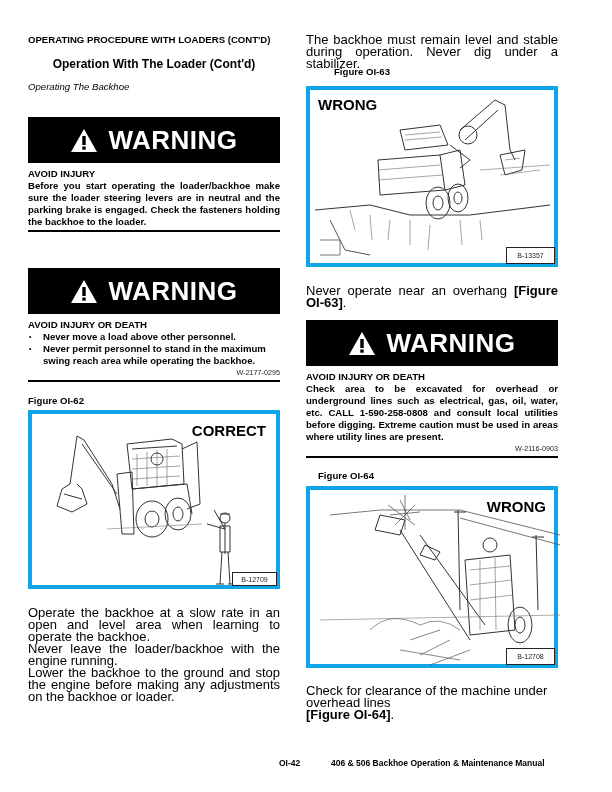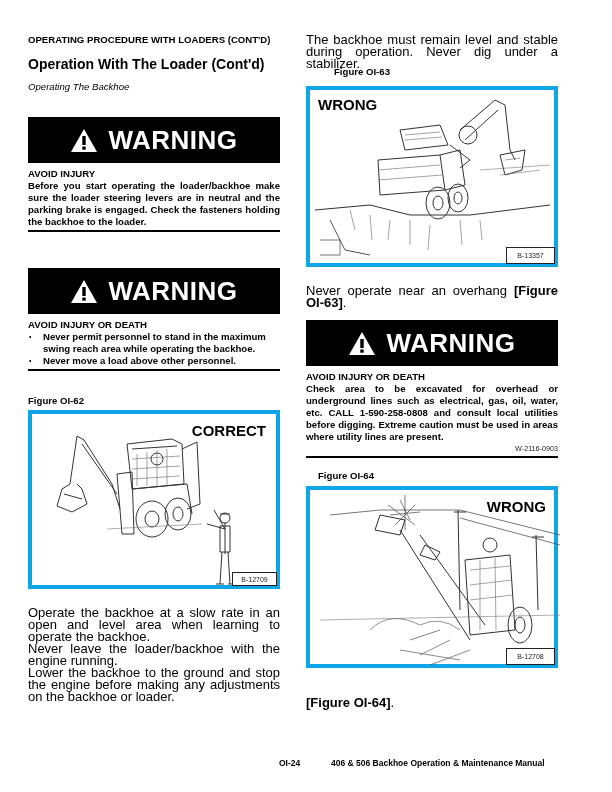--- a/index.html
+++ b/index.html
@@ -4,21 +4,21 @@
 <style>
   html, body { margin: 0; padding: 0; }
   body {
     width: 612px; height: 792px; background: #ffffff; position: relative;
     font-family: "Liberation Sans", sans-serif; color: #000; overflow: hidden;
   }
   .abs { position: absolute; }
   .col-l { left: 28px; width: 252px; }
   .col-r { left: 306px; width: 252px; }
   .h-section { font-weight: bold; font-size: 9.6px; line-height: 12px; }
-  .h-sub { font-weight: bold; font-size: 14px; line-height: 12px; }
+  .h-sub { font-weight: bold; font-size: 12px; line-height: 12px; text-align: center; }
   .h-ital { font-style: italic; font-size: 9.6px; line-height: 12px; }
   .body-text { font-size: 13px; line-height: 12px; text-align: justify; }
   .body-text b { font-weight: bold; }
   .fig-label { font-weight: bold; font-size: 9.6px; line-height: 12px; }
 
   .warn-banner {
     background: #000; color: #fff; height: 46px;
     display: flex; align-items: center; justify-content: center;
     font-weight: bold; font-size: 26px; letter-spacing: 0.5px; text-align: right;
   }
@@ -67,23 +67,24 @@
   <div class="warn-banner">
     <svg width="28" height="25" viewBox="0 0 28 25">
       <polygon points="14,1 27,24 1,24" fill="#fff"></polygon>
       <rect x="12.3" y="8" width="3.4" height="9" fill="#000"></rect>
       <rect x="12.3" y="18.5" width="3.4" height="3.2" fill="#000"></rect>
     </svg>
     <span>WARNING</span>
   </div>
   <div class="warn-title">AVOID INJURY OR DEATH</div>
   <ul class="warn-list">
+    <li>Never move a load above other personnel.</li>
     <li>Never permit personnel to stand in the maximum swing reach area while operating the backhoe.</li>
-    <li>Never move a load above other personnel.</li>
   </ul>
+  <div class="warn-code">W-2177-0295</div>
   <div class="warn-rule"></div>
 </div>
 
 <div class="abs col-l fig-label" style="top:395px;">Figure OI-62</div>
 <div class="abs figure" style="left:28px; top:410px; width:252px; height:179px;">
   <span class="abs fig-tag" style="right:10px; top:8px;">CORRECT</span>
   <svg class="abs" style="left:0; top:0;" width="250" height="177" viewBox="0 0 250 177">
     <g fill="none" stroke="#333" stroke-width="1">
 
       <path d="M45,22 L38,70 L30,75 L25,92 L40,98 L55,90 L50,75 L45,70"></path>
@@ -205,16 +206,16 @@
       <ellipse cx="210" cy="135" rx="5" ry="8"></ellipse>
 
       <path d="M10,130 L250,125" stroke="#777" stroke-width="0.6"></path>
       <path d="M100,150 L130,140 M110,165 L140,150 M90,160 L150,170 M120,175 L160,160" stroke="#555" stroke-width="0.7"></path>
       <path d="M60,140 Q80,120 110,135 Q130,125 150,140" stroke="#666" stroke-width="0.7"></path>
     </g>
   </svg>
   <div class="fig-id" style="width:49px; height:17px; line-height:16px;">B-12708</div>
 </div>
 
-<div class="abs col-r body-text" style="top:685px; text-align:left;"><br><b>[Figure OI-64]</b><span>.</span></div>
-
-<div class="abs footer" style="left:279px; top:758px;">OI-24</div>
+<div class="abs col-r body-text" style="top:685px; text-align:left;"><span>Check for clearance of the machine under overhead lines </span><br><b>[Figure OI-64]</b><span>.</span></div>
+
+<div class="abs footer" style="left:279px; top:758px;">OI-42</div>
 <div class="abs footer" style="left:331px; top:758px;">406 &amp; 506 Backhoe Operation &amp; Maintenance Manual</div>
 
 </body></html>

